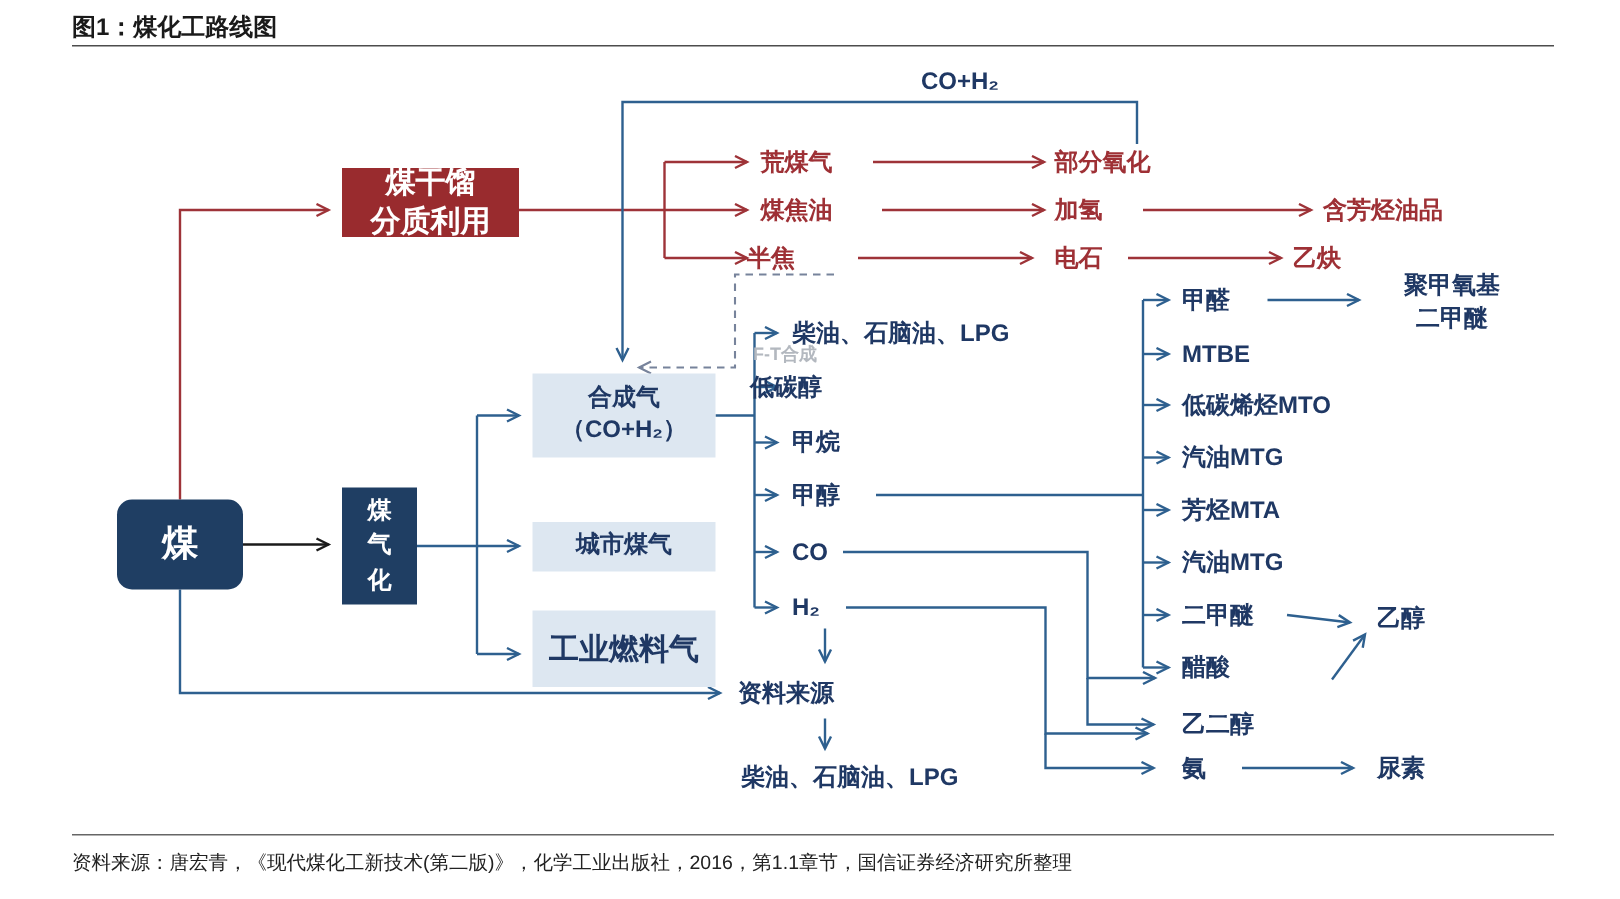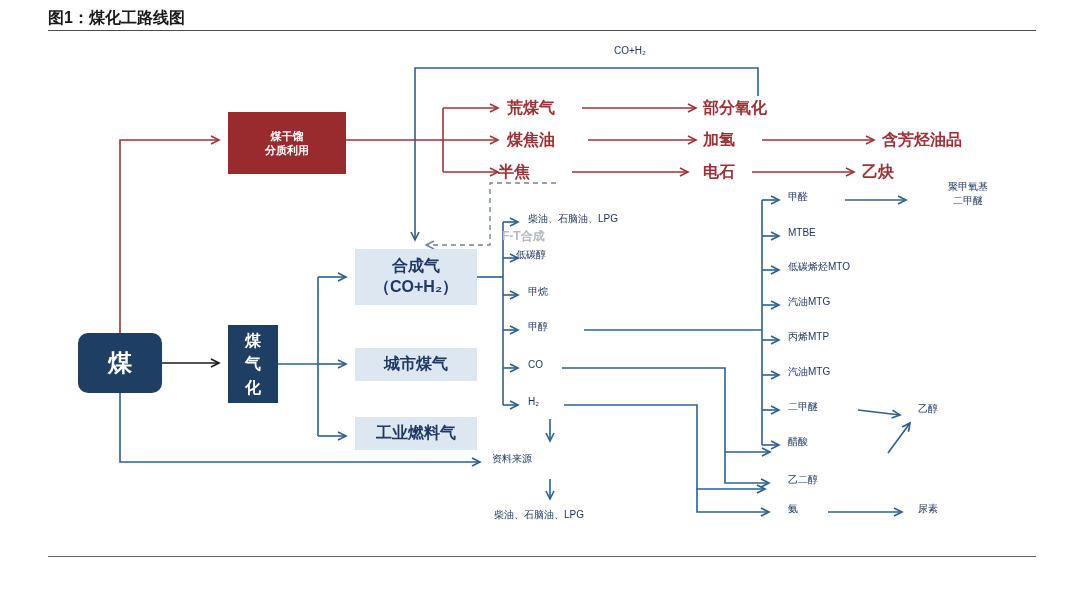--- a/index.html
+++ b/index.html
@@ -13,33 +13,34 @@
   #stage{position:relative;width:1080px;height:599px;background:#fff;}
   .hairline{position:absolute;left:48px;width:988px;height:0;border-top:1.5px solid #4d4d4d;}
   #page-title{position:absolute;left:48px;top:8px;font-size:16px;font-weight:600;color:var(--ink);}
   #source-line{position:absolute;left:48px;top:566px;font-size:13px;color:#222;}
   #lines{position:absolute;left:0;top:0;}
   .box{position:absolute;display:flex;align-items:center;justify-content:center;
        text-align:center;white-space:pre-line;font-weight:bold;line-height:1.3;}
   .box.navy{background:var(--navy);color:#fff;}
   .box.red{background:var(--red);color:#fff;}
   .box.light{background:var(--light_blue);color:var(--text_navy);}
-  .node{position:absolute;font-size:10px;font-weight:normal;color:var(--text_navy);
+  .node{position:absolute;font-size:16px;font-weight:bold;color:var(--text_navy);
         white-space:pre-line;line-height:1.35;}
   .rnode{position:absolute;font-size:16px;font-weight:bold;color:var(--text_red);white-space:nowrap;text-align:right;}
   .gnode{position:absolute;font-size:12px;font-weight:bold;color:var(--gray);white-space:nowrap;}
 </style>
 </head>
 <body>
 
 <div id="stage">
 
   <div id="page-title">图1：煤化工路线图</div>
   <div class="hairline" style="top:30px"></div>
   <div class="hairline" style="top:556px;border-top-color:#666"></div>
+  <div id="source-line">资料来源：唐宏青，《现代煤化工新技术(第二版)》，化学工业出版社，2016，第1.1章节，国信证券经济研究所整理</div>
 
   <svg id="lines" width="1080" height="599" viewBox="0 0 1080 599">
     <defs>
       <marker id="aB" markerWidth="11" markerHeight="11" refX="9" refY="5" orient="auto" markerUnits="userSpaceOnUse">
         <path d="M1,1 L9,5 L1,9" fill="none" stroke="#2e608f" stroke-width="1.6"></path>
       </marker>
       <marker id="aR" markerWidth="11" markerHeight="11" refX="9" refY="5" orient="auto" markerUnits="userSpaceOnUse">
         <path d="M1,1 L9,5 L1,9" fill="none" stroke="#9e3338" stroke-width="1.6"></path>
       </marker>
       <marker id="aK" markerWidth="11" markerHeight="11" refX="9" refY="5" orient="auto" markerUnits="userSpaceOnUse">
@@ -104,59 +105,59 @@
     <g stroke="#1a1a1a" stroke-width="1.6" fill="none">
       <path d="M162,363 L219,363" marker-end="url(#aK)"></path>
     </g>
 
     <g stroke="#77839b" stroke-width="1.4" stroke-dasharray="5 4" fill="none">
       <path d="M556,183 L490,183 L490,245 L426,245" marker-end="url(#aG)"></path>
     </g>
   </svg>
 
   <div class="box navy" style="left:78px;top:333px;width:84px;height:60px;border-radius:10px;font-size:24px">煤</div>
-  <div class="box red" style="left:228px;top:112px;width:118px;height:62px;font-size:11px">煤干馏
+  <div class="box red" style="left:228px;top:112px;width:118px;height:46px;font-size:20px">煤干馏
 分质利用</div>
   <div class="box navy" style="left:228px;top:325px;width:50px;height:78px;font-size:16px;line-height:1.45">煤
 气
 化</div>
   <div class="box light" style="left:355px;top:249px;width:122px;height:56px;font-size:16px">合成气
 （CO+H₂）</div>
   <div class="box light" style="left:355px;top:348px;width:122px;height:33px;font-size:16px">城市煤气</div>
-  <div class="box light" style="left:355px;top:417px;width:122px;height:33px;font-size:16px">工业燃料气</div>
+  <div class="box light" style="left:355px;top:407px;width:122px;height:51px;font-size:20px">工业燃料气</div>
 
   <div class="node" style="left:614px;top:44px">CO+H₂</div>
 
   <div class="rnode" style="left:507px;top:98px">荒煤气</div>
   <div class="rnode" style="left:507px;top:130px">煤焦油</div>
   <div class="rnode" style="left:498px;top:162px">半焦</div>
   <div class="rnode" style="left:703px;top:98px">部分氧化</div>
   <div class="rnode" style="left:703px;top:130px">加氢</div>
   <div class="rnode" style="left:882px;top:130px">含芳烃油品</div>
   <div class="rnode" style="left:703px;top:162px">电石</div>
   <div class="rnode" style="left:862px;top:162px">乙炔</div>
 
   <div class="gnode" style="left:502px;top:228px">F-T合成</div>
 
   <div class="node" style="left:528px;top:212px">柴油、石脑油、LPG</div>
-  <div class="node" style="left:516px;top:248px">低碳醇</div>
+  <div class="node" style="left:500px;top:248px">低碳醇</div>
   <div class="node" style="left:528px;top:285px">甲烷</div>
   <div class="node" style="left:528px;top:320px">甲醇</div>
   <div class="node" style="left:528px;top:358px">CO</div>
   <div class="node" style="left:528px;top:395px">H₂</div>
   <div class="node" style="left:492px;top:452px">资料来源</div>
   <div class="node" style="left:494px;top:508px">柴油、石脑油、LPG</div>
 
   <div class="node" style="left:788px;top:190px">甲醛</div>
   <div class="node" style="left:918px;top:180px;width:100px;text-align:center">聚甲氧基
 二甲醚</div>
   <div class="node" style="left:788px;top:226px">MTBE</div>
   <div class="node" style="left:788px;top:260px">低碳烯烃MTO</div>
   <div class="node" style="left:788px;top:295px">汽油MTG</div>
-  <div class="node" style="left:788px;top:330px">丙烯MTP</div>
+  <div class="node" style="left:788px;top:330px">芳烃MTA</div>
   <div class="node" style="left:788px;top:365px">汽油MTG</div>
   <div class="node" style="left:788px;top:400px">二甲醚</div>
   <div class="node" style="left:918px;top:402px">乙醇</div>
   <div class="node" style="left:788px;top:435px">醋酸</div>
   <div class="node" style="left:788px;top:473px">乙二醇</div>
   <div class="node" style="left:788px;top:502px">氨</div>
   <div class="node" style="left:918px;top:502px">尿素</div>
 
 </div>
 

